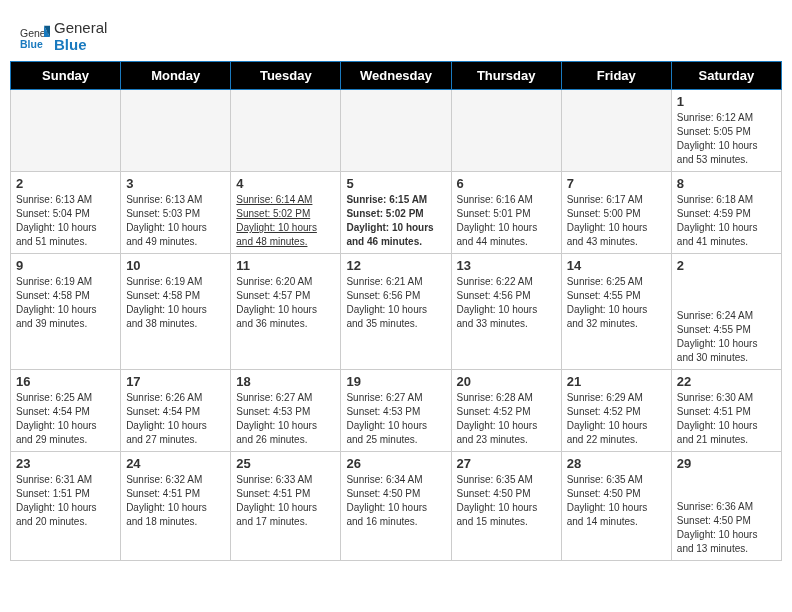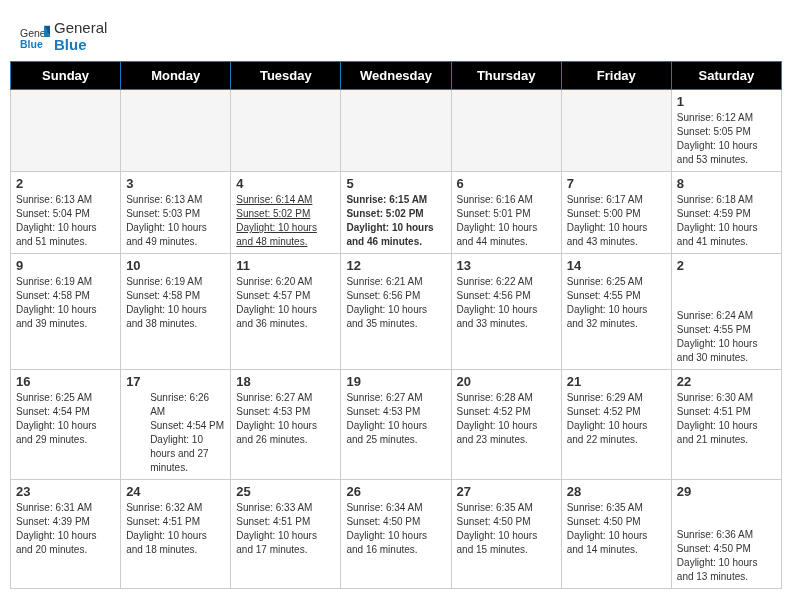--- a/index.html
+++ b/index.html
@@ -218,21 +218,21 @@
       </tr>
       <tr class="week-row">
         <td>
           <div class="day-number">16</div>
           <div class="day-info" style="white-space: pre-line;">Sunrise: 6:25 AM
 Sunset: 4:54 PM
 Daylight: 10 hours and 29 minutes.</div>
         </td>
         <td>
           <div class="day-number">17</div>
-          <div class="day-info" style="white-space: pre-line; margin-left: 24px;">Sunrise: 6:26 AM
+          <div class="day-info" style="white-space: pre-line;">Sunrise: 6:26 AM
 Sunset: 4:54 PM
 Daylight: 10 hours and 27 minutes.</div>
         </td>
         <td>
           <div class="day-number">18</div>
           <div class="day-info" style="white-space: pre-line;">Sunrise: 6:27 AM
 Sunset: 4:53 PM
 Daylight: 10 hours and 26 minutes.</div>
         </td>
         <td>
@@ -257,21 +257,21 @@
           <div class="day-number">22</div>
           <div class="day-info" style="white-space: pre-line;">Sunrise: 6:30 AM
 Sunset: 4:51 PM
 Daylight: 10 hours and 21 minutes.</div>
         </td>
       </tr>
       <tr class="week-row">
         <td>
           <div class="day-number">23</div>
           <div class="day-info" style="white-space: pre-line;">Sunrise: 6:31 AM
-Sunset: 4:39 PM
+Sunset: 1:51 PM
 Daylight: 10 hours and 20 minutes.</div>
         </td>
         <td>
           <div class="day-number">24</div>
           <div class="day-info" style="white-space: pre-line;">Sunrise: 6:32 AM
 Sunset: 4:51 PM
 Daylight: 10 hours and 18 minutes.</div>
         </td>
         <td>
           <div class="day-number">25</div>

